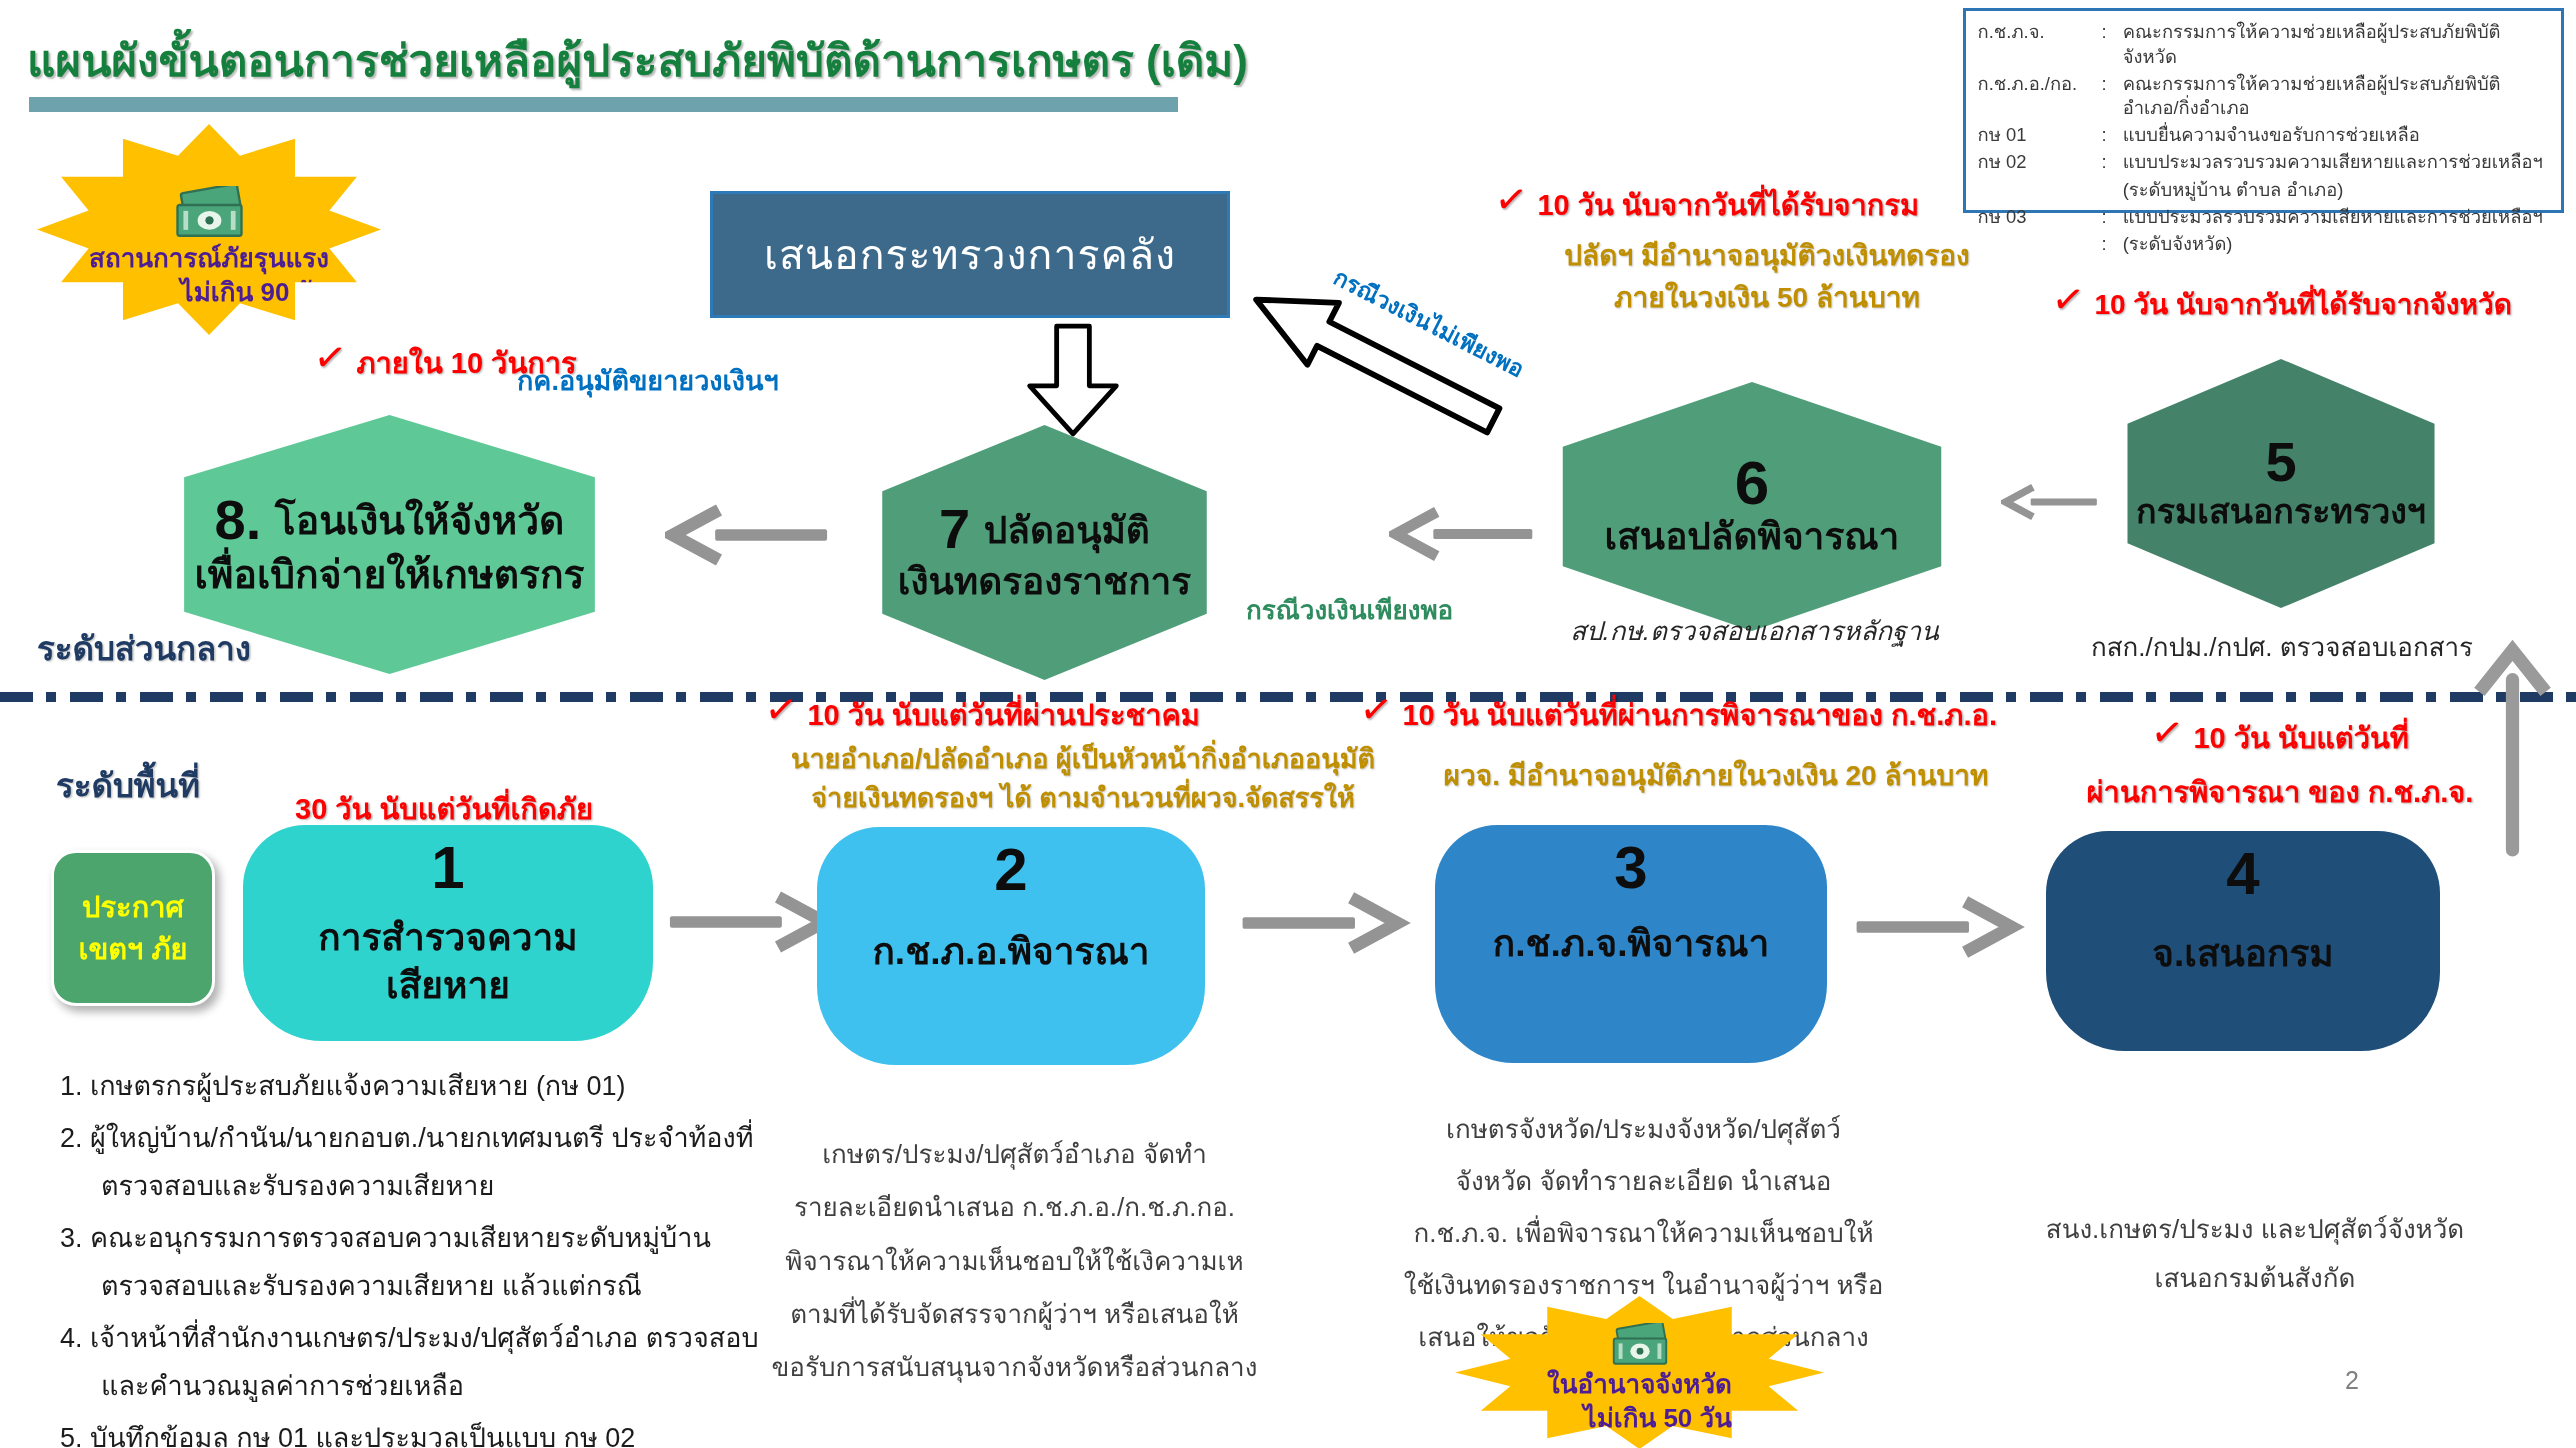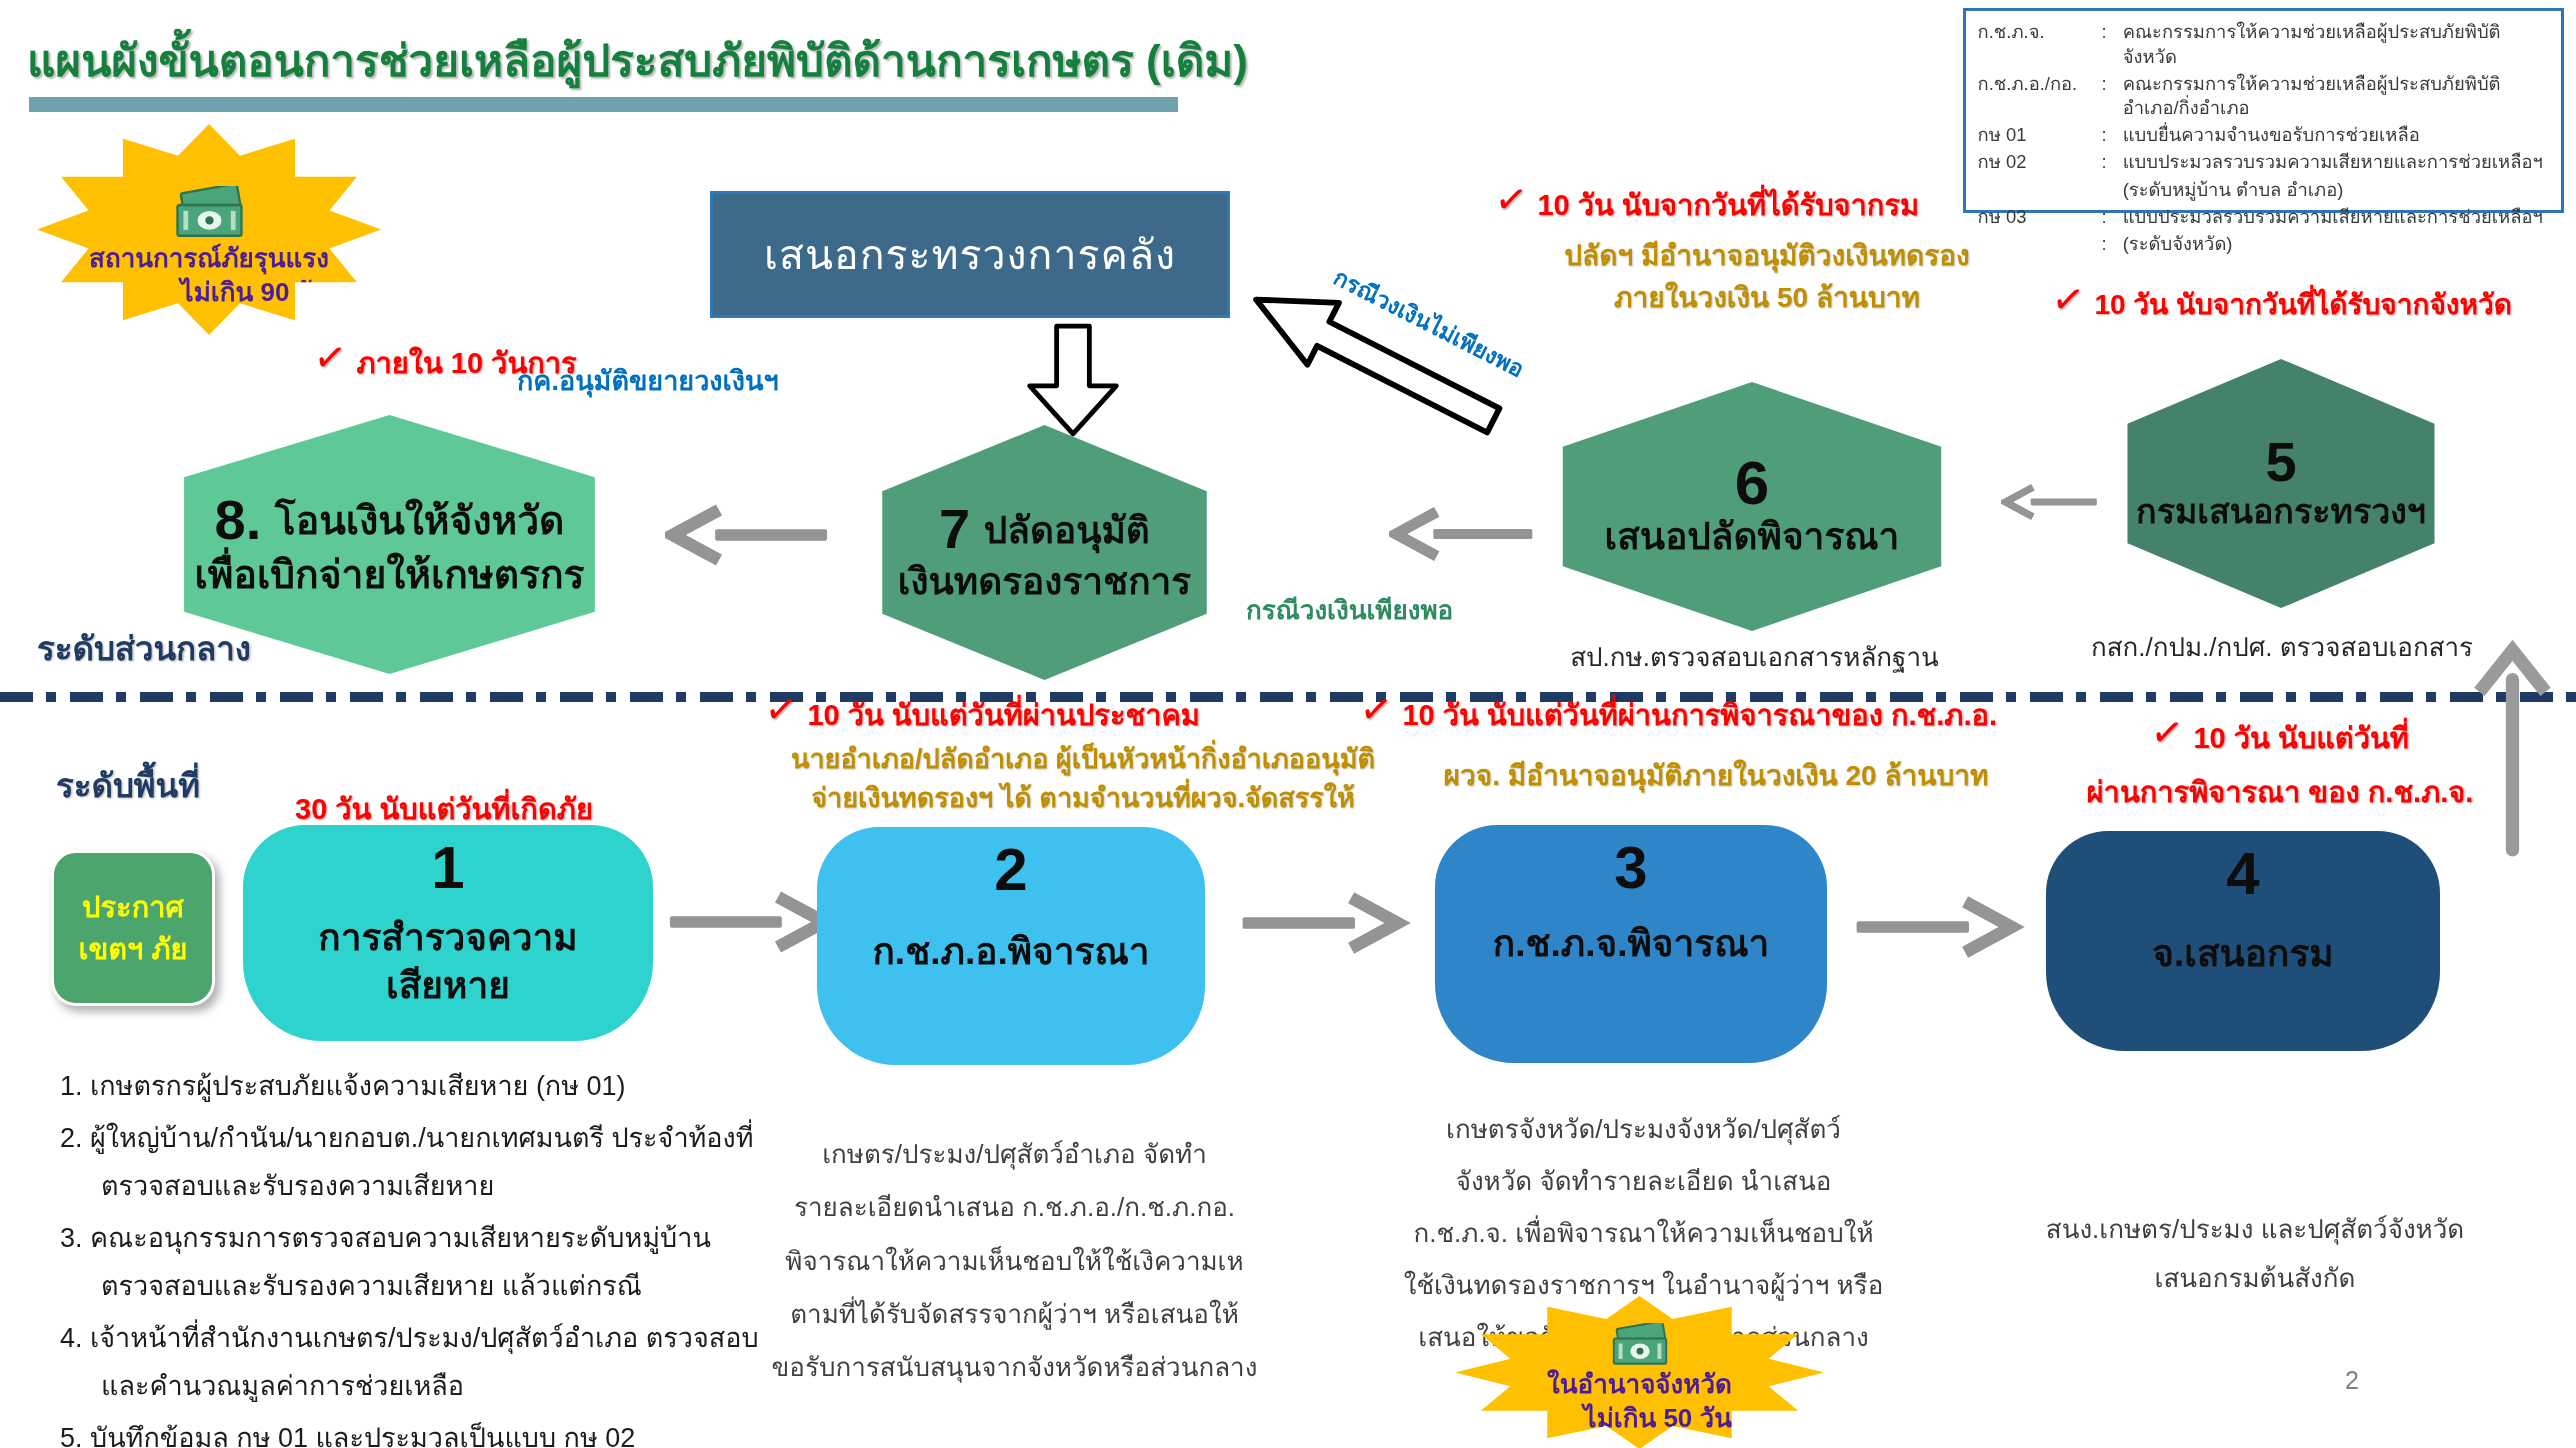--- a/index.html
+++ b/index.html
@@ -208,21 +208,21 @@
   <div class="abs note" style="left:1495px;top:182px;font-size:29px;">
     <span class="check">✓</span>
     <span>10 วัน นับจากวันที่ได้รับจากรม</span>
   </div>
   <div class="abs orange ml" style="left:1487px;top:235px;width:560px;text-align:center;font-size:28px;line-height:1.5;">ปลัดฯ มีอำนาจอนุมัติวงเงินทดรอง
 ภายในวงเงิน 50 ล้านบาท</div>
   <div class="abs hex hex6">
     <div class="hex-num">6</div>
     <div class="hex-label">เสนอปลัดพิจารณา</div>
   </div>
-  <div class="abs caption" style="left:1484px;top:636px;width:541px;">สป.กษ.ตรวจสอบเอกสารหลักฐาน</div>
+  <div class="abs caption" style="left:1484px;top:610px;width:541px;font-style:italic;">สป.กษ.ตรวจสอบเอกสารหลักฐาน</div>
 
   <svg class="garrow flip" style="left:2001px;top:475px;" width="97" height="54" viewBox="0 0 170 64">
       <use href="#arrowR"></use>
     </svg>
 
   <div class="abs note" style="left:2052px;top:282px;font-size:28px;">
     <span class="check">✓</span>
     <span>10 วัน นับจากวันที่ได้รับจากจังหวัด</span>
   </div>
   <div class="abs hex hex5">

